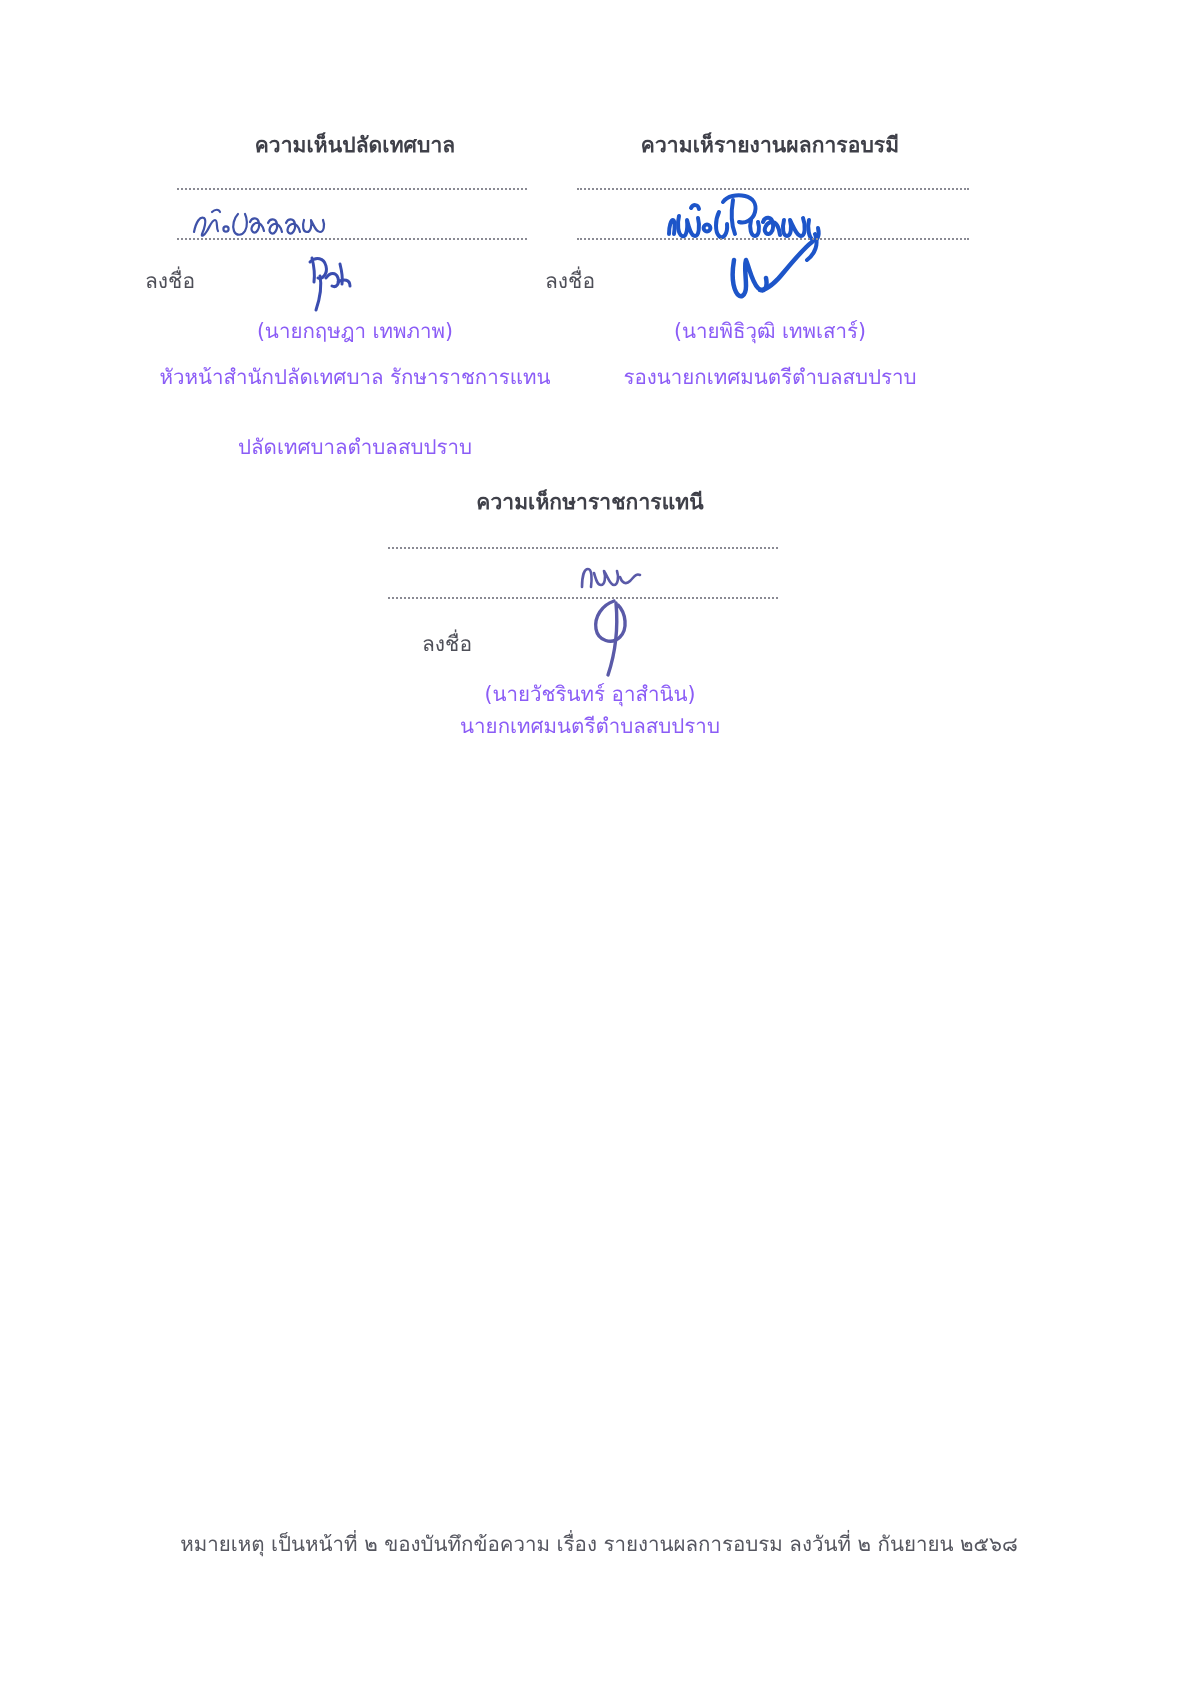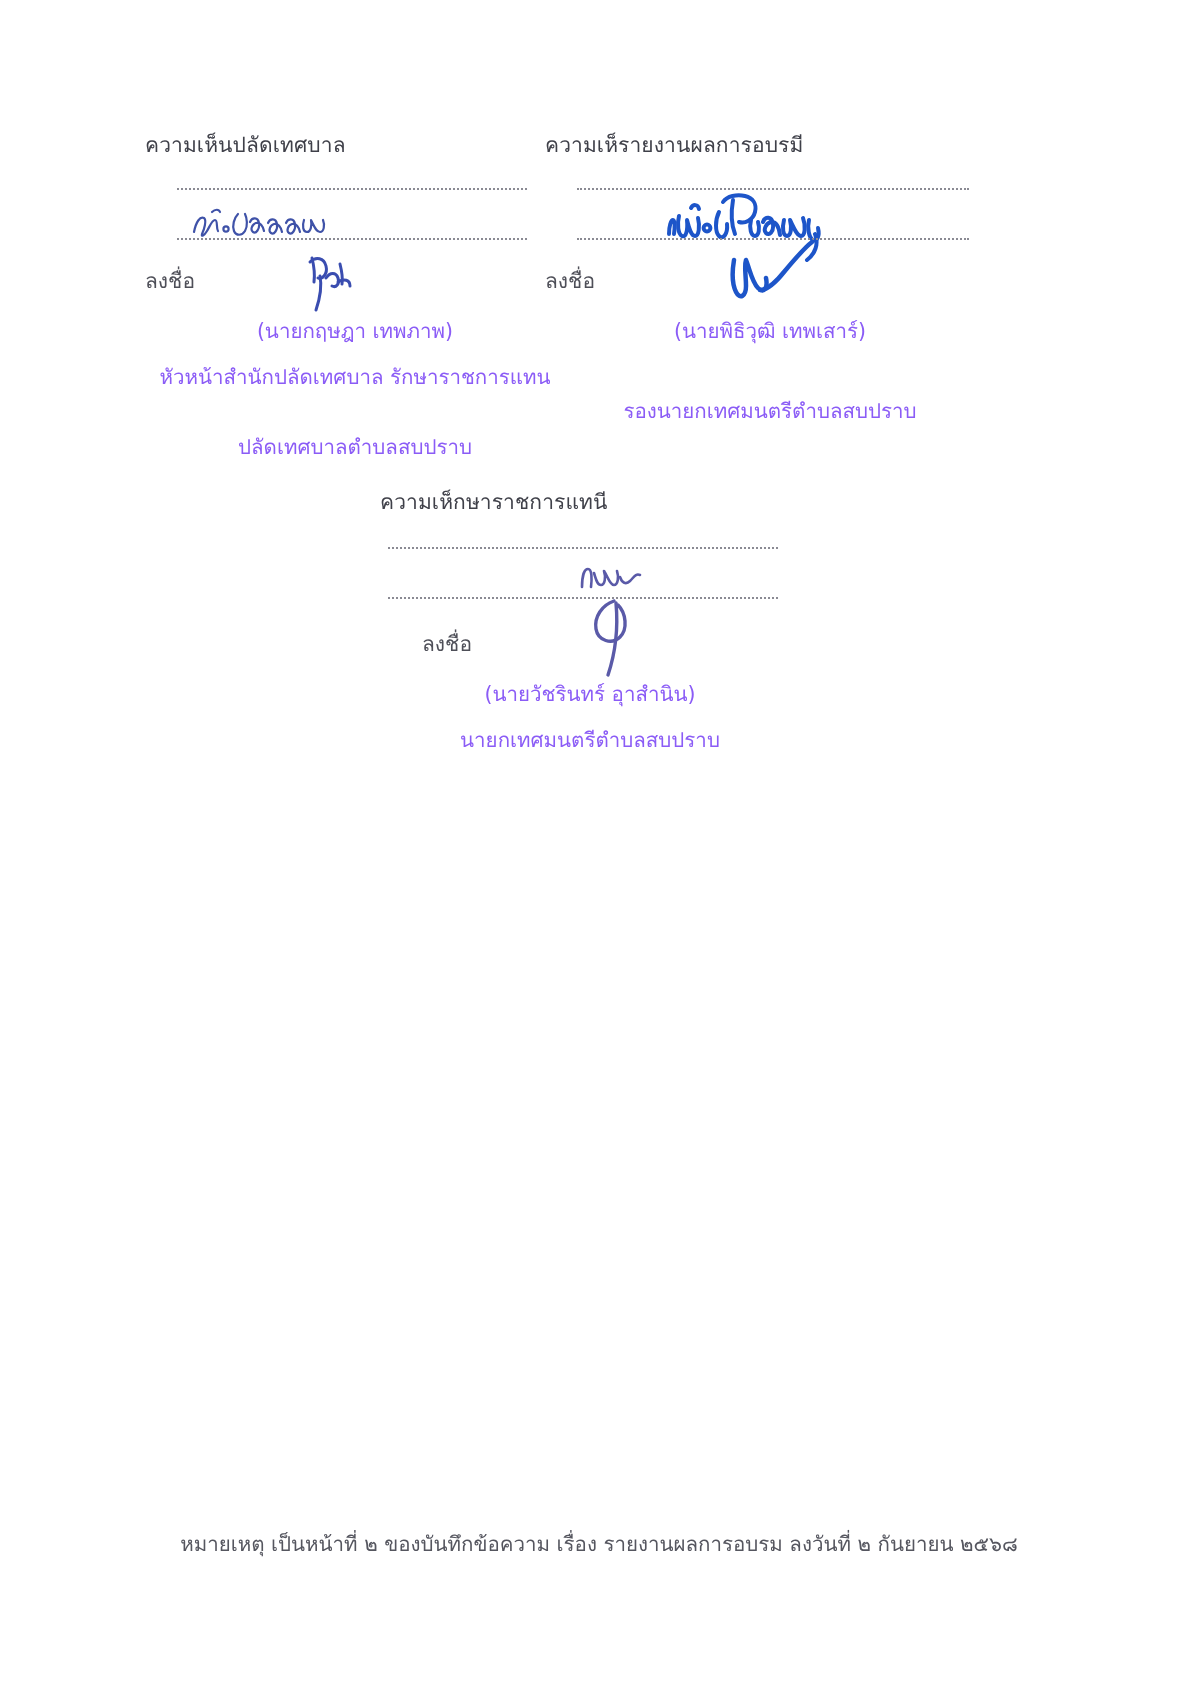--- a/index.html
+++ b/index.html
@@ -17,23 +17,23 @@
     width: 1190px;
     height: 1684px;
     margin: 0 auto;
     background: #ffffff;
     overflow: hidden;
   }
 
   
   .hdr {
     font-size: 21px;
-    font-weight: 400;
+    font-weight: 700;
     color: #3f4049;
-    text-align: left;
+    text-align: center;
     letter-spacing: 0.1px;
     white-space: nowrap;
   }
   .body-txt {
     font-size: 20.5px;
     font-weight: 400;
     color: #8b5cf6;
     white-space: nowrap;
   }
   .center-txt {
@@ -157,21 +157,21 @@
 
     <div class="ink" style="left:175px; top:110px;">
       <svg width="120" height="80" viewBox="0 0 120 80" fill="none" stroke="#1d55c9" stroke-width="4.5" stroke-linecap="round" stroke-linejoin="round">
         <path d="M14 22 C12 34, 12 46, 16 54 C20 62, 26 58, 26 48 C26 38, 24 28, 26 22 C30 32, 32 44, 38 50 C44 56, 48 50, 46 40"></path>
         <path d="M40 52 C48 52, 56 44, 64 34 C74 22, 84 10, 92 4"></path>
       </svg>
     </div>
 
     <div class="center-txt body-txt" style="position:absolute; left:0; top:186px; width:450px;">(นายพิธิวุฒิ เทพเสาร์)</div>
 
-    <div class="center-txt body-txt" style="position:absolute; left:0; top:232px; width:450px;margin-top:34px;">รองนายกเทศมนตรีตำบลสบปราบ</div>
+    <div class="center-txt body-txt" style="position:absolute; left:0; top:232px; width:450px;">รองนายกเทศมนตรีตำบลสบปราบ</div>
   </div>
 
   <div class="block" id="col-mayor">
 
     <div class="hdr">ความเห็กษาราชการแทนี</div>
 
     <div class="dots" style="left:8px; top:62px; width:390px;"></div>
 
     <div class="ink" style="left:198px; top:78px;">
       <svg width="70" height="30" viewBox="0 0 70 30" fill="none" stroke="#5a5aa8" stroke-width="2.6" stroke-linecap="round" stroke-linejoin="round">
@@ -187,18 +187,18 @@
 
     <div class="ink" style="left:200px; top:100px;">
       <svg width="80" height="100" viewBox="0 0 80 100" fill="none" stroke="#5a5aa8" stroke-width="3.4" stroke-linecap="round" stroke-linejoin="round">
         <path d="M34 16 C22 20, 14 32, 16 44 C18 56, 32 60, 40 52 C48 44, 46 28, 38 20"></path>
         <path d="M36 18 C38 40, 36 66, 28 90"></path>
       </svg>
     </div>
 
     <div class="center-txt body-txt" style="position:absolute; left:0; top:192px; width:420px;">(นายวัชรินทร์ อุาสำนิน)</div>
 
-    <div class="center-txt body-txt" style="position:absolute; left:0; top:238px; width:420px;">นายกเทศมนตรีตำบลสบปราบ</div>
+    <div class="center-txt body-txt" style="position:absolute; left:0; top:224px; width:420px;">นายกเทศมนตรีตำบลสบปราบ</div>
   </div>
 
   <div class="footer-note">หมายเหตุ เป็นหน้าที่ ๒ ของบันทึกข้อความ เรื่อง รายงานผลการอบรม ลงวันที่ ๒ กันยายน ๒๕๖๘</div>
 
 </div>
 
 </body></html>

